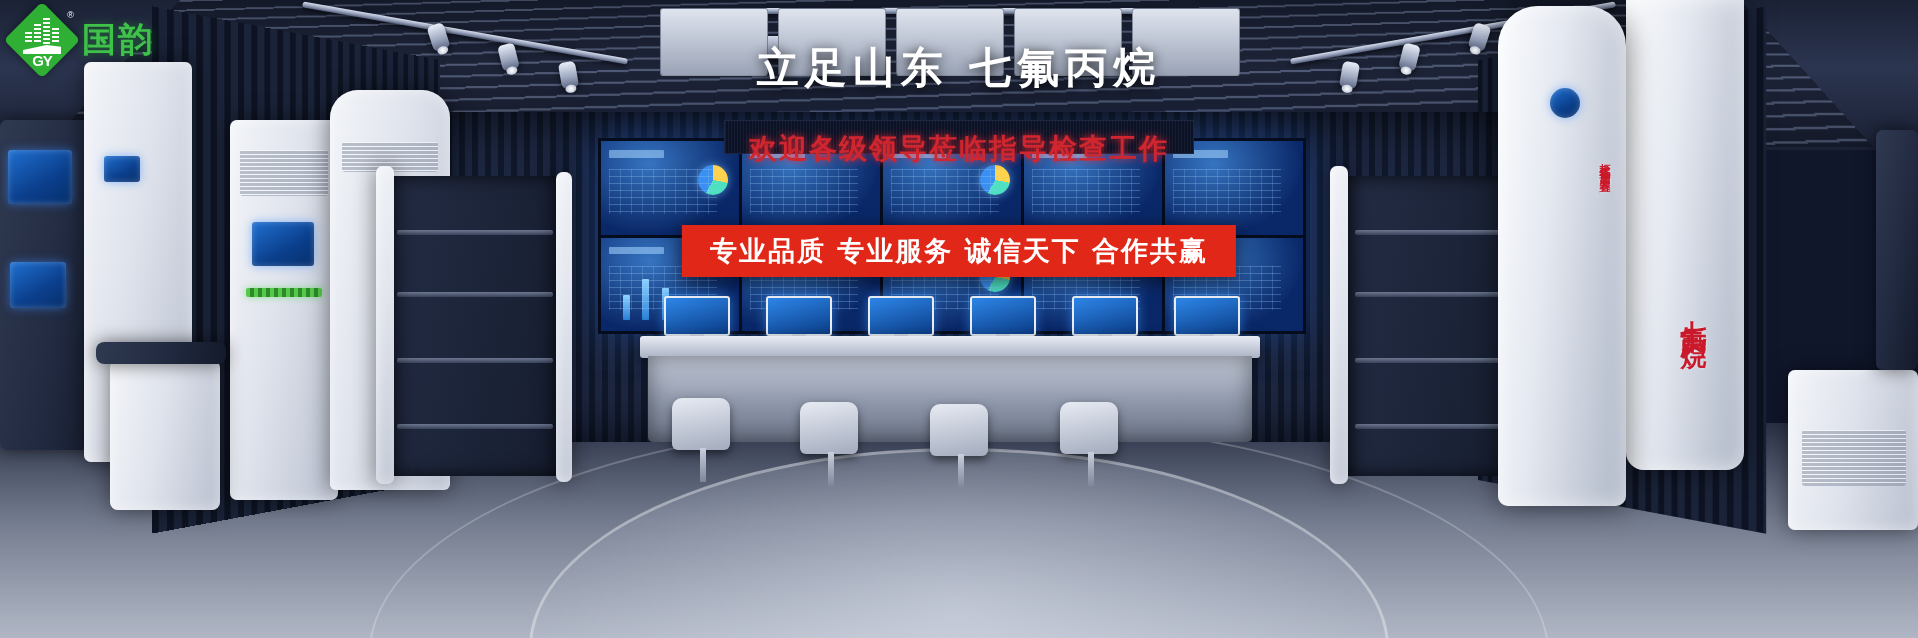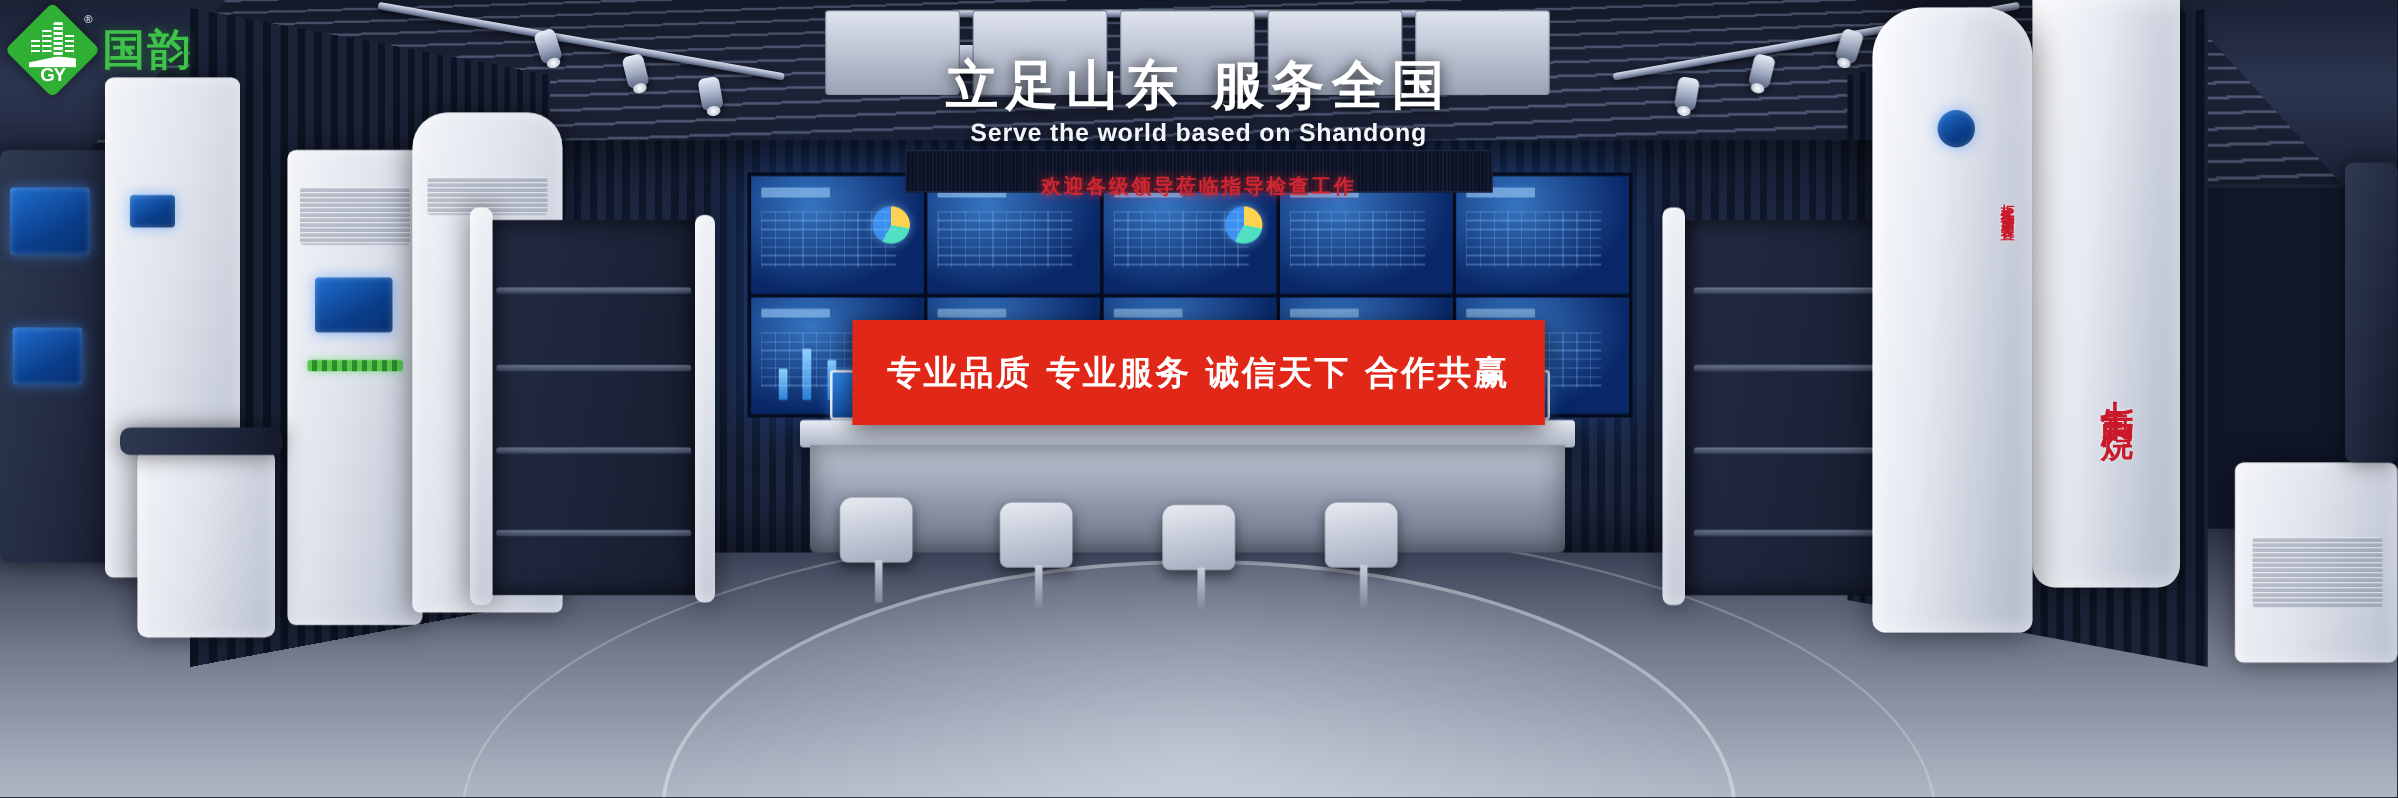--- a/index.html
+++ b/index.html
@@ -273,21 +273,21 @@
   .ledbanner {
     position:absolute; left:50%; top:120px; transform:translateX(-50%);
     width:470px; height:34px;
     display:flex; align-items:center; justify-content:center;
     background:
       repeating-linear-gradient(90deg, rgba(255,255,255,.05) 0 1px, transparent 1px 3px),
       #0c1226;
     border:1px solid #1d2742;
   }
   .ledbanner span {
-    font-size:16px; font-weight:700; letter-spacing:2px;
+    font-size:28px; font-weight:700; letter-spacing:2px;
     color:#d0262f; text-shadow:0 0 7px rgba(255,40,50,.85);
     font-family:"DejaVu Sans","Liberation Sans",sans-serif;
     margin-top:24px;
   }
 
   .headline {
     position:absolute; left:0; right:0; top:128px; text-align:center;
     font-size:62px; font-weight:700; color:#ffffff; letter-spacing:2px;
     font-family:"DejaVu Sans","Liberation Sans",sans-serif;
     text-shadow:
@@ -297,22 +297,22 @@
   }
   .subline {
     position:absolute; left:0; right:0; top:196px; text-align:center;
     font-size:26px; font-weight:700; color:#ffffff; letter-spacing:.3px;
     text-shadow:
       1.5px 1.5px 0 #16254a, -1.5px 1.5px 0 #16254a,
       1.5px -1.5px 0 #16254a, -1.5px -1.5px 0 #16254a,
       0 4px 14px rgba(0,0,0,.9);
   }
   .cta {
-    position:absolute; left:50%; top:256px; transform:translateX(-50%);
-    padding:24px 28px; background:#e02718;
+    position:absolute; left:50%; top:225px; transform:translateX(-50%);
+    padding:8px 28px; background:#e02718;
     display:flex; align-items:flex-start; justify-content:center;
     box-shadow:0 4px 18px rgba(0,0,0,.6);
   }
   .cta span {
     font-size:27px; font-weight:700; color:#ffffff; letter-spacing:2px;
     font-family:"DejaVu Sans","Liberation Sans",sans-serif;
   }
 </style>
 </head>
 <body>
@@ -446,22 +446,21 @@
               <i style="height:16px"></i>
           </div>
           <div class="logo-swoosh"></div>
           <div class="logo-gy">GY</div>
         </div>
         <div class="logo-r">®</div>
       </div>
       <div class="logo-name">国韵</div>
     </div>
 
-    <div class="line1">立足山东 服务全国</div>
-    <div class="line2">Serve the world based on Shandong</div>
+    <div class="line1">立足山东 七氟丙烷</div>
 
     <div class="ledbanner">
       <span>欢迎各级领导莅临指导检查工作</span>
     </div>
 
 
     <div class="cta">
       <span>专业品质 专业服务 诚信天下 合作共赢</span>
     </div>
   </div>

